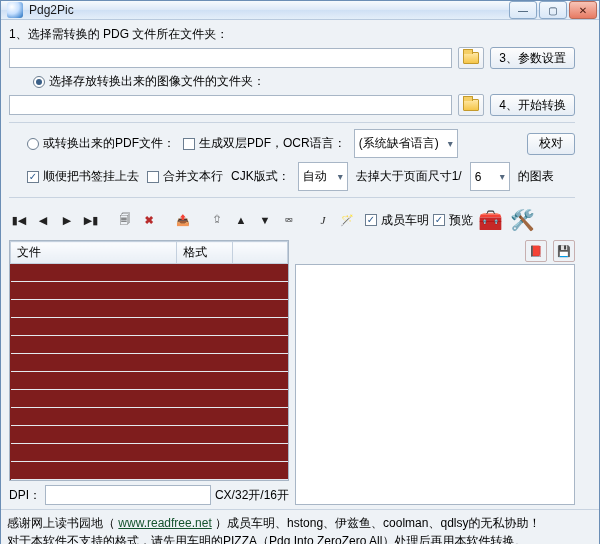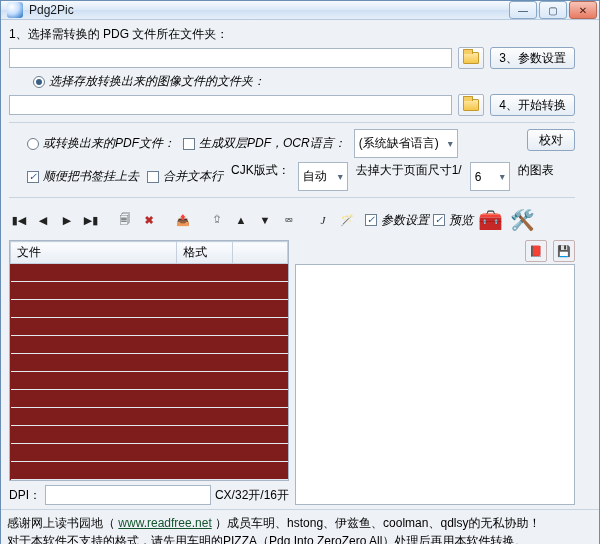--- a/index.html
+++ b/index.html
@@ -98,26 +98,26 @@
     white-space: nowrap;
   }
 
   .sep {
     height: 1px;
     background: #c8d3e0;
     margin: 2px 0;
   }
 
   .optrow {
-    display: flex; gap: 8px;
+    display: flex; align-items: center; gap: 8px;
     padding-left: 18px;
     white-space: nowrap;
   }
   .radio, .check {
-    display: inline-flex; align-items: center; gap: 4px; font-style: italic;
+    display: inline-flex; align-items: center; gap: 4px;
   }
   .radio-dot {
     width: 12px; height: 12px; border-radius: 50%;
     border: 1px solid #6b7d90; background:#fff;
     display:inline-flex;align-items:center;justify-content:center;
   }
   .radio-dot.on::after{content:"";width:6px;height:6px;border-radius:50%;background:#3a5f87;}
   .check-box {
     width:12px;height:12px;border:1px solid #6b7d90;background:#fff;
     display:inline-flex;align-items:center;justify-content:center;
@@ -294,21 +294,21 @@
         <span class="tool">▲</span>
         <span class="tool">▼</span>
         <span class="tool">⮹</span>
         <span style="width:6px"></span>
         <span class="tool" style="font-family:serif;font-style:italic;">J</span>
         <span class="tool">🪄</span>
       </div>
       <div class="toolbar" style="flex:1;">
         <span class="check">
           <span class="check-box">✓</span>
-          <span>参数设置</span>
+          <span>成员车明</span>
         </span>
         <span class="check">
           <span class="check-box">✓</span>
           <span>预览</span>
         </span>
         <span class="bigicon">🧰</span>
         <span class="bigicon">🛠️</span>
       </div>
     </div>
 

